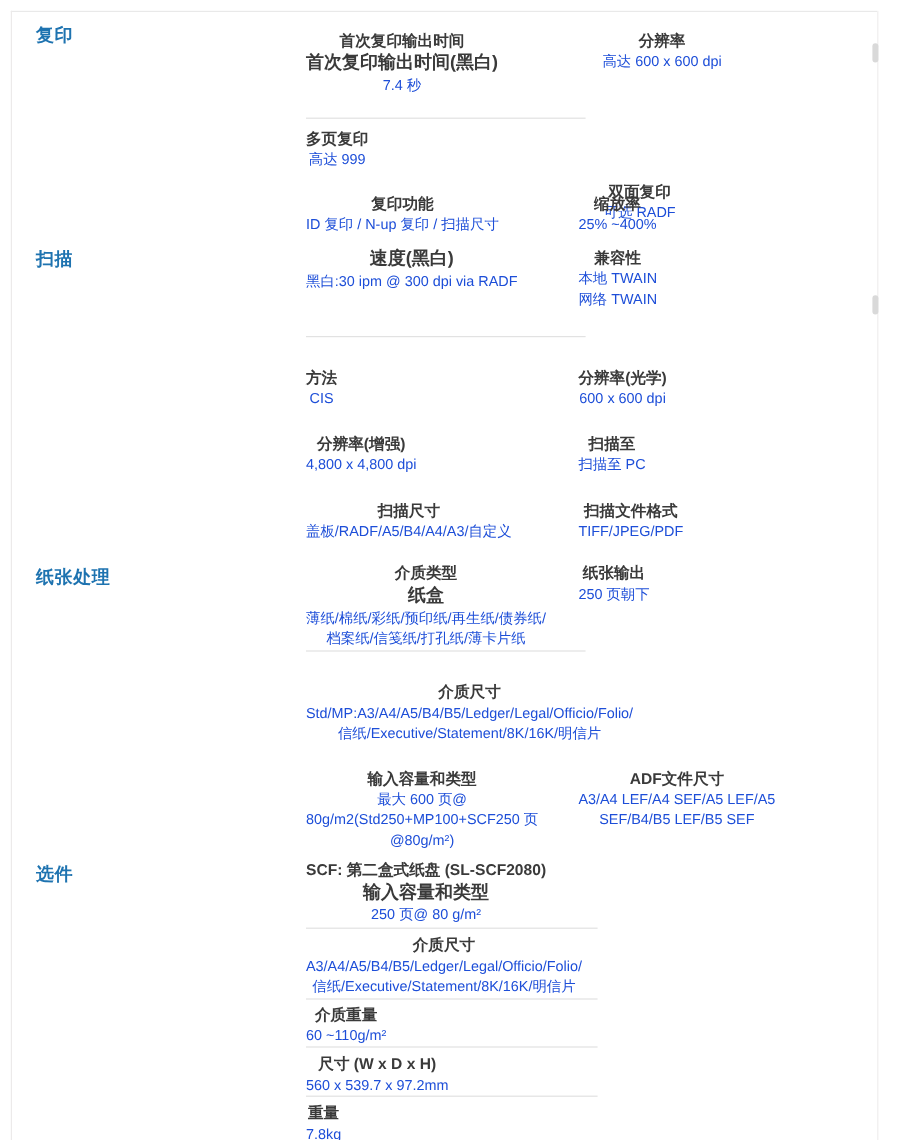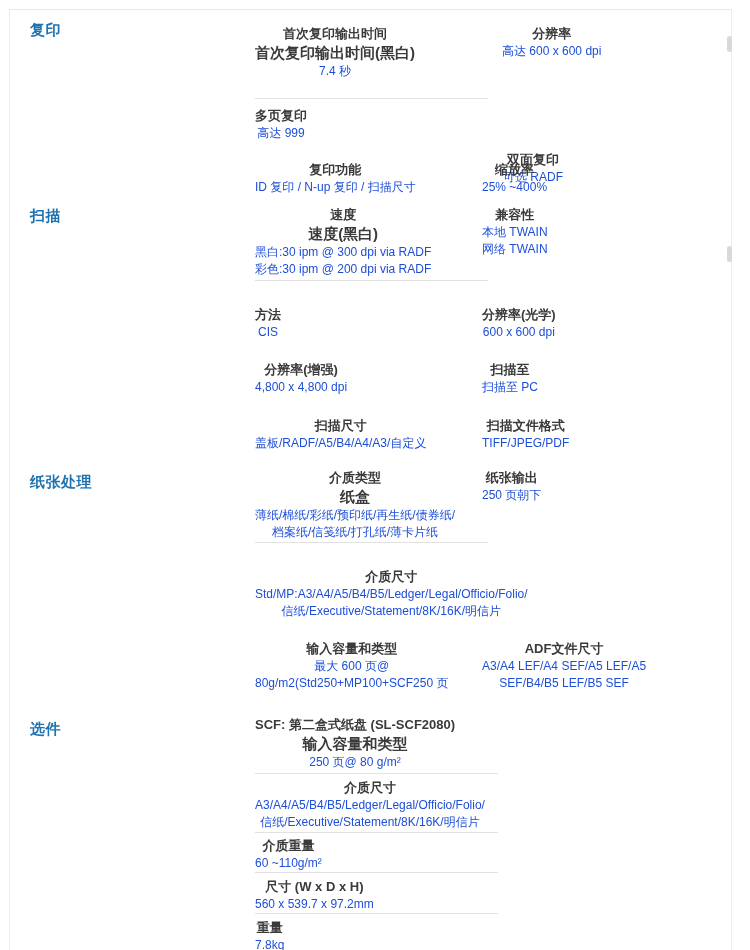--- a/index.html
+++ b/index.html
@@ -60,24 +60,22 @@
   <div class="c-val">ID 复印 / N-up 复印 / 扫描尺寸</div>
 </div>
 <div class="cell" style="left:482px; top:161px;">
   <div class="c-label">缩放率</div>
   <div class="c-val">25% ~400%</div>
 </div>
 
 <div class="sec-label" style="top:208px;font-family:Liberation Mono, monospace;">扫描</div>
 
 <div class="cell" style="left:255px; top:206px;">
-  <div class="c-label">速度</div>
   <div class="c-sublabel">速度(黑白)</div>
   <div class="c-val">黑白:30 ipm @ 300 dpi via RADF</div>
-  <div class="c-val">彩色:30 ipm @ 200 dpi via RADF</div>
 </div>
 <div class="cell" style="left:482px; top:206px;">
   <div class="c-label">兼容性</div>
   <div class="c-val">本地 TWAIN</div>
   <div class="c-val">网络 TWAIN</div>
 </div>
 <div class="divider w-mid" style="left:255px; top:280px;"></div>
 
 <div class="cell" style="left:255px; top:306px;">
   <div class="c-label">方法</div>
@@ -123,20 +121,21 @@
 <div class="cell" style="left:255px; top:568px;">
   <div class="c-label">介质尺寸</div>
   <div class="c-val">Std/MP:A3/A4/A5/B4/B5/Ledger/Legal/Officio/Folio/</div>
   <div class="c-val">信纸/Executive/Statement/8K/16K/明信片</div>
 </div>
 
 <div class="cell" style="left:255px; top:640px;">
   <div class="c-label">输入容量和类型</div>
   <div class="c-val">最大 600 页@</div>
   <div class="c-val">80g/m2(Std250+MP100+SCF250 页</div>
+  <div class="c-val">@80g/m²)</div>
 </div>
 <div class="cell" style="left:482px; top:640px;">
   <div class="c-label">ADF文件尺寸</div>
   <div class="c-val">A3/A4 LEF/A4 SEF/A5 LEF/A5</div>
   <div class="c-val">SEF/B4/B5 LEF/B5 SEF</div>
 </div>
 
 <div class="sec-label" style="top:719px;">选件</div>
 
 <div class="cell" style="left:255px; top:716px;">

